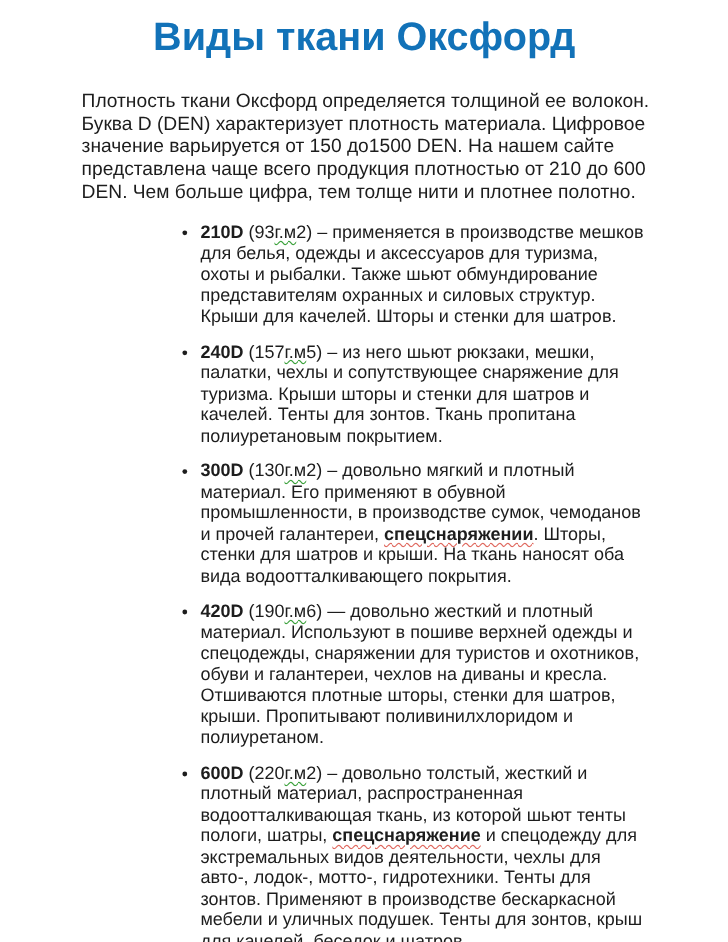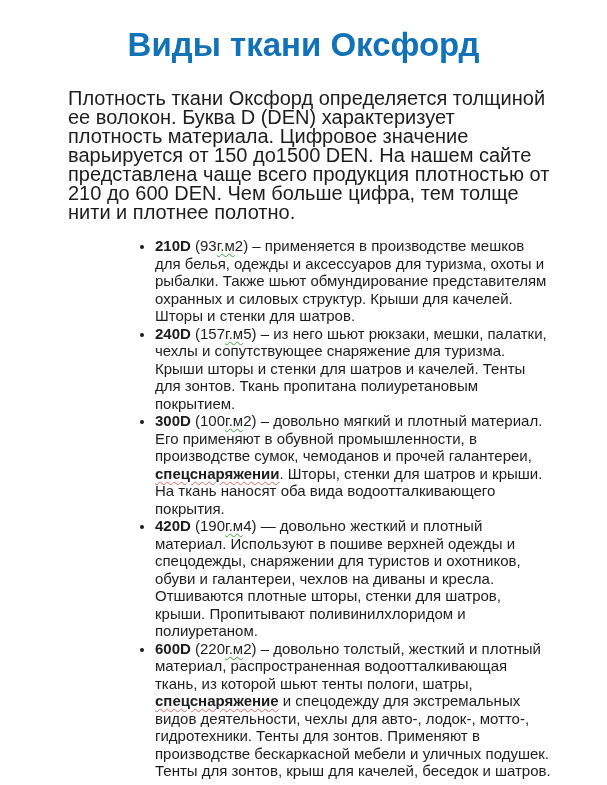--- a/index.html
+++ b/index.html
@@ -20,45 +20,45 @@
     overflow: hidden;
     font-family: "Liberation Sans", sans-serif;
     color: var(--body-text);
   }
   .page {
     width: 607px;
     height: 785px;
     position: relative;
   }
   h1.title {
-    margin: 26px 0 0 0;
+    margin: 12px 0 0 0;
     text-align: center;
     font-size: 33px;
     line-height: 38px;
     font-weight: 700;
     color: var(--title-blue);
     letter-spacing: 0;
   }
   p.intro {
     margin: 25px 0 0 68px;
     width: 486px;
-    font-size: 20px;
+    font-size: 16px;
     line-height: 19px;
     color: var(--body-text);
   }
   ul.fabric-list {
     margin: 15px 0 0 155px;
     padding: 0;
     width: 396px;
     list-style: disc outside;
     font-size: 15px;
     line-height: 17.5px;
   }
   ul.fabric-list li {
-    margin: 0;
+    margin: 12px;
     padding: 0;
   }
   ul.fabric-list li::marker {
     color: var(--body-text);
     font-size: 13px;
   }
   .b { font-weight: 700; }
   .sq-green {
     text-decoration: underline;
     text-decoration-style: wavy;
@@ -79,17 +79,17 @@
 <body style="background: rgb(255, 255, 255);">
 
 <div class="page">
   <h1 class="title">Виды ткани Оксфорд</h1>
 
   <p class="intro">Плотность ткани Оксфорд определяется толщиной ее волокон. Буква D (DEN) характеризует плотность материала. Цифровое значение варьируется от 150 до1500 DEN. На нашем сайте представлена чаще всего продукция плотностью от 210 до 600 DEN. Чем больше цифра, тем толще нити и плотнее полотно.</p>
 
   <ul class="fabric-list">
       <li><span class="b">210D</span><span> (93</span><span class="sq-green">г.м</span><span>2) – применяется в производстве мешков для белья, одежды и аксессуаров для туризма, охоты и рыбалки. Также шьют обмундирование представителям охранных и силовых структур. Крыши для качелей. Шторы и стенки для шатров.</span></li>
       <li><span class="b">240D</span><span> (157</span><span class="sq-green">г.м</span><span>5) – из него шьют рюкзаки, мешки, палатки, чехлы и сопутствующее снаряжение для туризма. Крыши шторы и стенки для шатров и качелей. Тенты для зонтов. Ткань пропитана полиуретановым покрытием.</span></li>
-      <li><span class="b">300D</span><span> (100</span><span class="sq-green">г.м</span><span>2) – довольно мягкий и плотный материал. Его применяют в обувной промышленности, в производстве сумок, чемоданов и прочей галантереи, </span><span class="sq-red">спецснаряжении</span><span>. Шторы, стенки для шатров и крыши. На ткань наносят оба вида водоотталкивающего покрытия.</span></li>
-      <li><span class="b">420D</span><span> (190</span><span class="sq-green">г.м</span><span>4) — довольно жесткий и плотный материал. Используют в пошиве верхней одежды и спецодежды, снаряжении для туристов и охотников, обуви и галантереи, чехлов на диваны и кресла. Отшиваются плотные шторы, стенки для шатров, крыши. Пропитывают поливинилхлоридом и полиуретаном.</span></li>
+      <li><span class="b">300D</span><span> (130</span><span class="sq-green">г.м</span><span>2) – довольно мягкий и плотный материал. Его применяют в обувной промышленности, в производстве сумок, чемоданов и прочей галантереи, </span><span class="sq-red">спецснаряжении</span><span>. Шторы, стенки для шатров и крыши. На ткань наносят оба вида водоотталкивающего покрытия.</span></li>
+      <li><span class="b">420D</span><span> (190</span><span class="sq-green">г.м</span><span>6) — довольно жесткий и плотный материал. Используют в пошиве верхней одежды и спецодежды, снаряжении для туристов и охотников, обуви и галантереи, чехлов на диваны и кресла. Отшиваются плотные шторы, стенки для шатров, крыши. Пропитывают поливинилхлоридом и полиуретаном.</span></li>
       <li><span class="b">600D</span><span> (220</span><span class="sq-green">г.м</span><span>2) – довольно толстый, жесткий и плотный материал, распространенная водоотталкивающая ткань, из которой шьют тенты пологи, шатры, </span><span class="sq-red">спецснаряжение</span><span> и спецодежду для экстремальных видов деятельности, чехлы для авто-, лодок-, мотто-, гидротехники. Тенты для зонтов. Применяют в производстве бескаркасной мебели и уличных подушек. Тенты для зонтов, крыш для качелей, беседок и шатров.</span></li>
     </ul>
 </div>
 
 </body></html>

